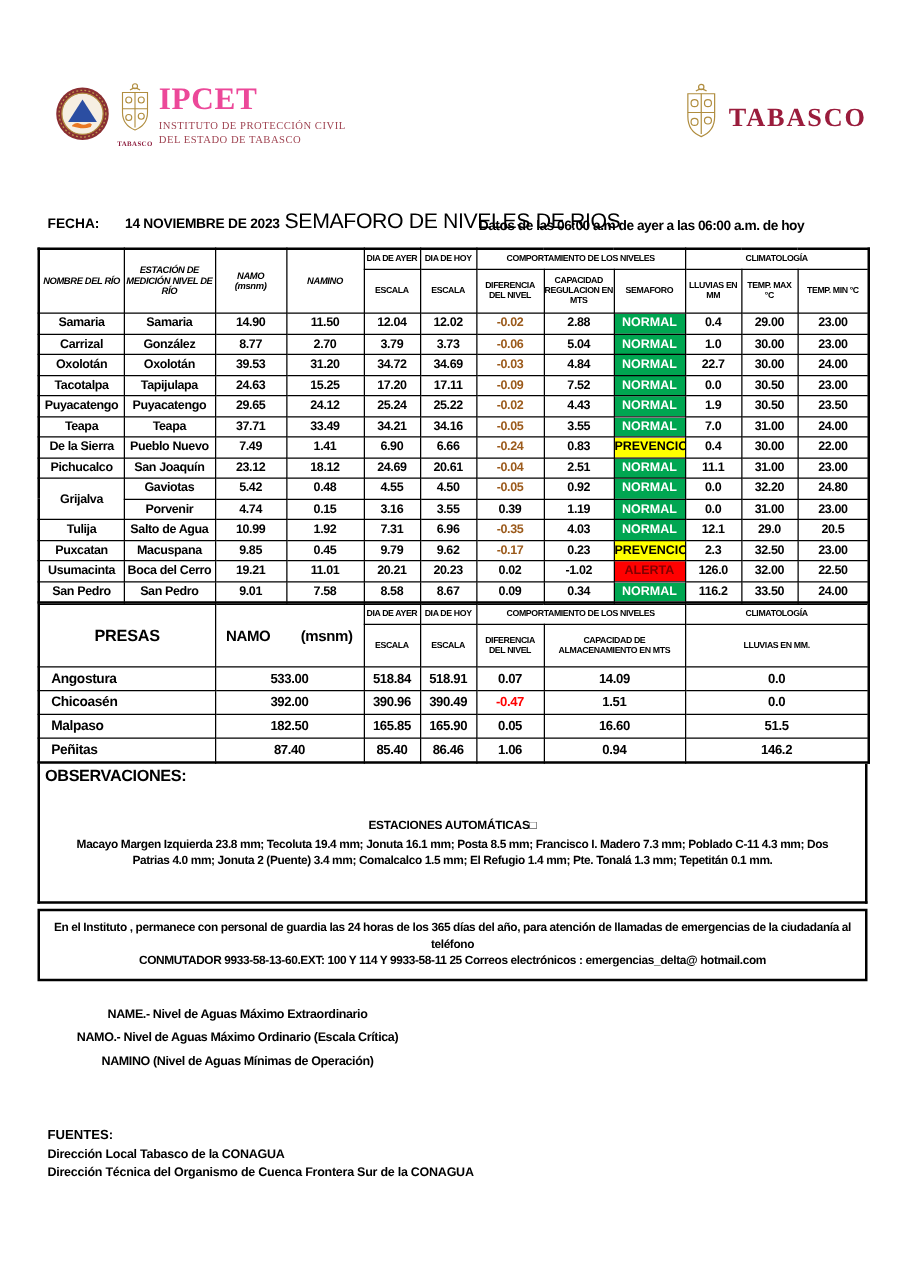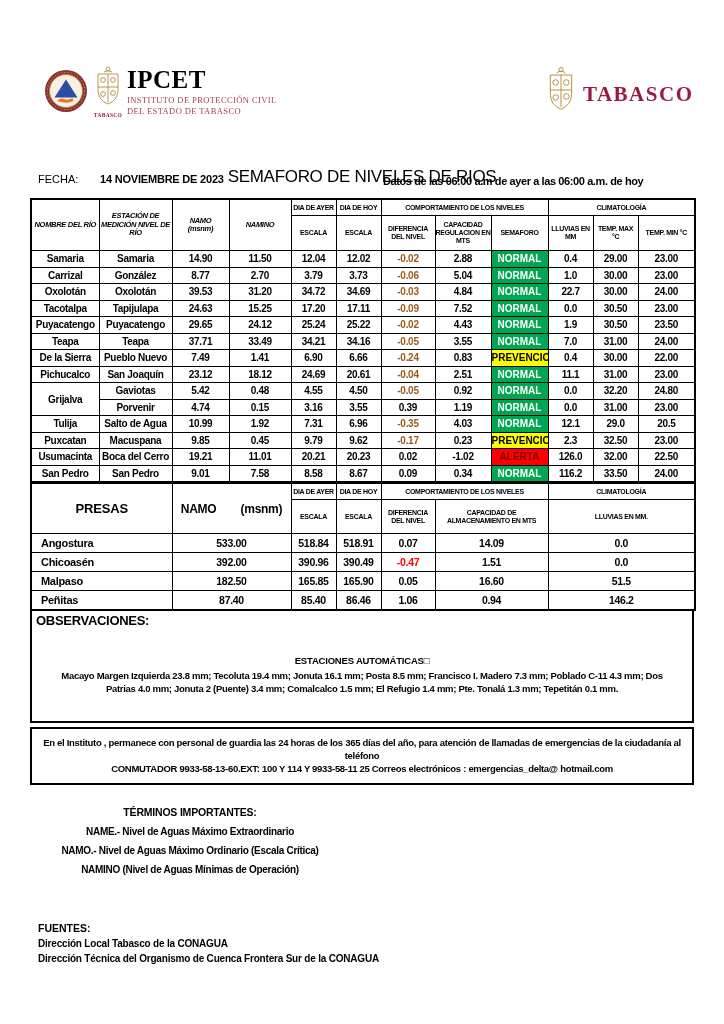--- a/index.html
+++ b/index.html
@@ -2,27 +2,27 @@
 <html><head>
 <meta charset="utf-8">
 <style>
   html,body{margin:0;padding:0;}
   body{
     width:724px;height:1024px;background:#ffffff;position:relative;
     font-family:"Liberation Sans",sans-serif;color:#000;overflow:hidden;
   }
   .abs{position:absolute;}
   
-  .ipcet-acronym{font-family:"Liberation Serif",serif;font-weight:700;font-size:25px;color:#000000;line-height:24px;letter-spacing:.5px;}
+  .ipcet-acronym{font-family:"Liberation Serif",serif;font-weight:700;font-size:25px;color:#ec4899;line-height:24px;letter-spacing:.5px;}
   .ipcet-line{font-family:"Liberation Serif",serif;font-size:8.5px;color:#a04553;letter-spacing:.4px;line-height:10.5px;}
   .tabasco-wordmark{font-family:"Liberation Serif",serif;font-weight:700;font-size:21px;color:#9a1c3c;letter-spacing:1.5px;}
   .seal-caption{font-family:"Liberation Serif",serif;font-weight:700;font-size:5.5px;color:#8e1f3f;text-align:center;letter-spacing:.3px;}
   
   .doc-title{left:0;top:127px;width:724px;text-align:center;font-weight:400;font-size:17px;letter-spacing:-.3px;margin-top:40px;}
-  .fecha-label{left:38px;top:173px;font-weight:400;font-size:11px;}
+  .fecha-label{left:38px;top:173px;font-weight:700;font-size:11px;}
   .fecha-value{left:100px;top:173px;font-weight:700;font-size:11px;letter-spacing:-.2px;}
   .datos-note{left:383px;top:175px;font-weight:700;font-size:11px;letter-spacing:-.4px;}
   
   .main-col{position:absolute;left:30px;top:198px;width:664px;}
   table{border-collapse:collapse;table-layout:fixed;width:664px;}
   th,td{border:1.5px solid #000;text-align:center;vertical-align:middle;padding:0;overflow:hidden;letter-spacing:-.3px;}
   table{border:2px solid #000;}
   th{font-weight:700;}
   .rivers .h1 th{height:15px;font-size:7px;}
   .rivers .h2 th{height:34px;font-size:7px;line-height:8px;}
@@ -426,21 +426,20 @@
       <div class="obs-body">Macayo Margen Izquierda 23.8 mm; Tecoluta 19.4 mm; Jonuta 16.1 mm; Posta 8.5 mm; Francisco I. Madero 7.3 mm; Poblado C-11 4.3 mm; Dos Patrias 4.0 mm; Jonuta 2 (Puente)  3.4 mm; Comalcalco 1.5 mm; El Refugio 1.4 mm; Pte. Tonalá 1.3 mm; Tepetitán 0.1 mm.</div>
     </div>
   </div>
 
   <div class="aviso-box">
     <div class="aviso-line">En el Instituto , permanece con personal de guardia las 24 horas de los 365 días del año, para atención de llamadas de emergencias de la ciudadanía al teléfono</div>
     <div class="aviso-line">CONMUTADOR  9933-58-13-60.EXT: 100 Y 114  Y 9933-58-11 25   Correos electrónicos : emergencias_delta@ hotmail.com</div>
   </div>
 
   <div class="terminos">
-    <div class="terminos-title">TÉRMINOS IMPORTANTES:</div>
     <div class="termino-item">NAME.-  Nivel de Aguas Máximo Extraordinario</div>
     <div class="termino-item">NAMO.-  Nivel de Aguas Máximo Ordinario (Escala Crítica)</div>
     <div class="termino-item">NAMINO (Nivel de Aguas Mínimas de Operación)</div>
   </div>
 
   <div class="fuentes">
     <div class="fuentes-title">FUENTES:</div>
     <div class="fuente-item">Dirección Local Tabasco de la CONAGUA</div>
     <div class="fuente-item">Dirección Técnica del Organismo de Cuenca Frontera Sur de la CONAGUA</div>
   </div>

